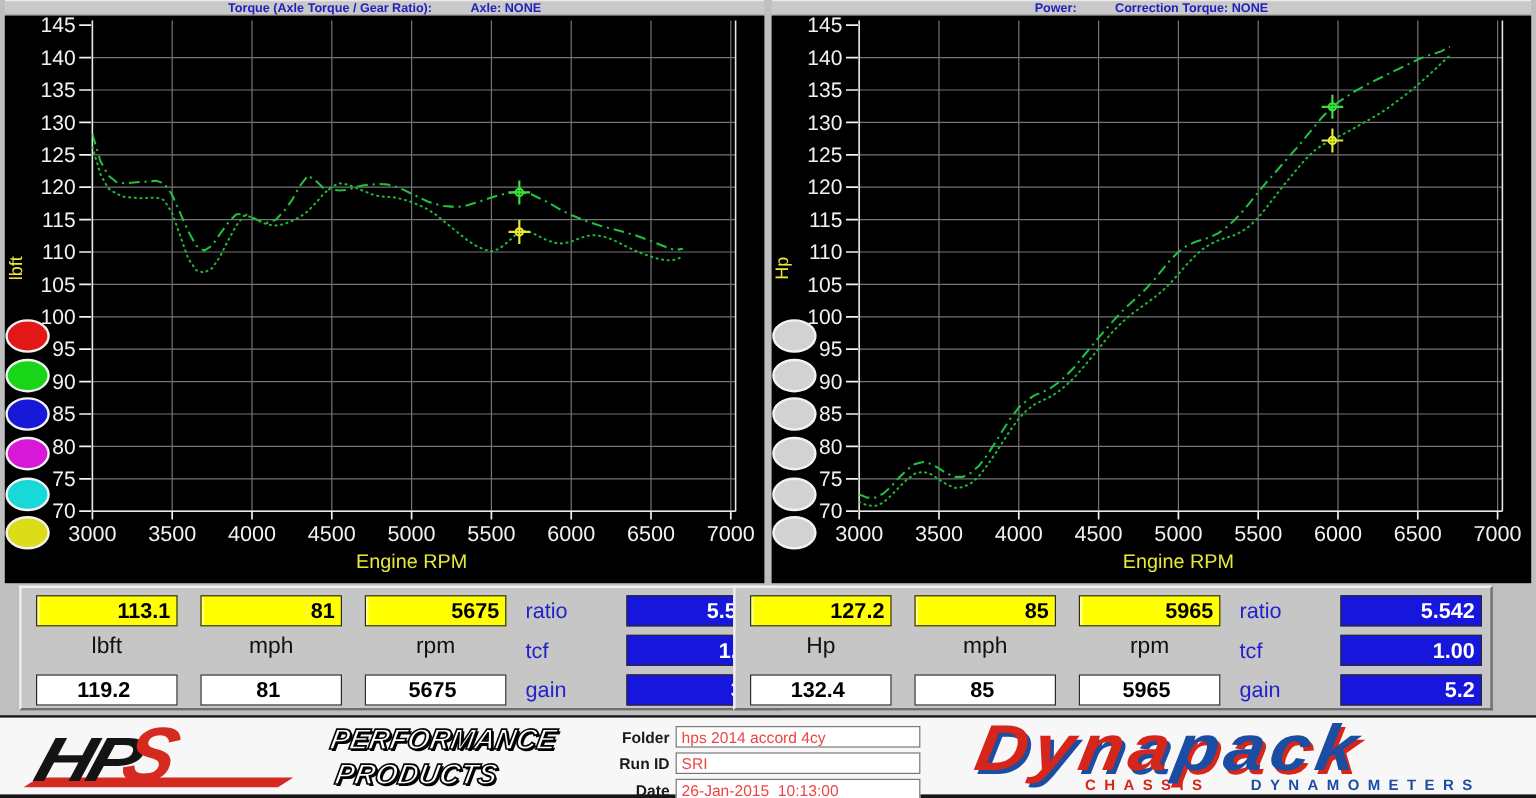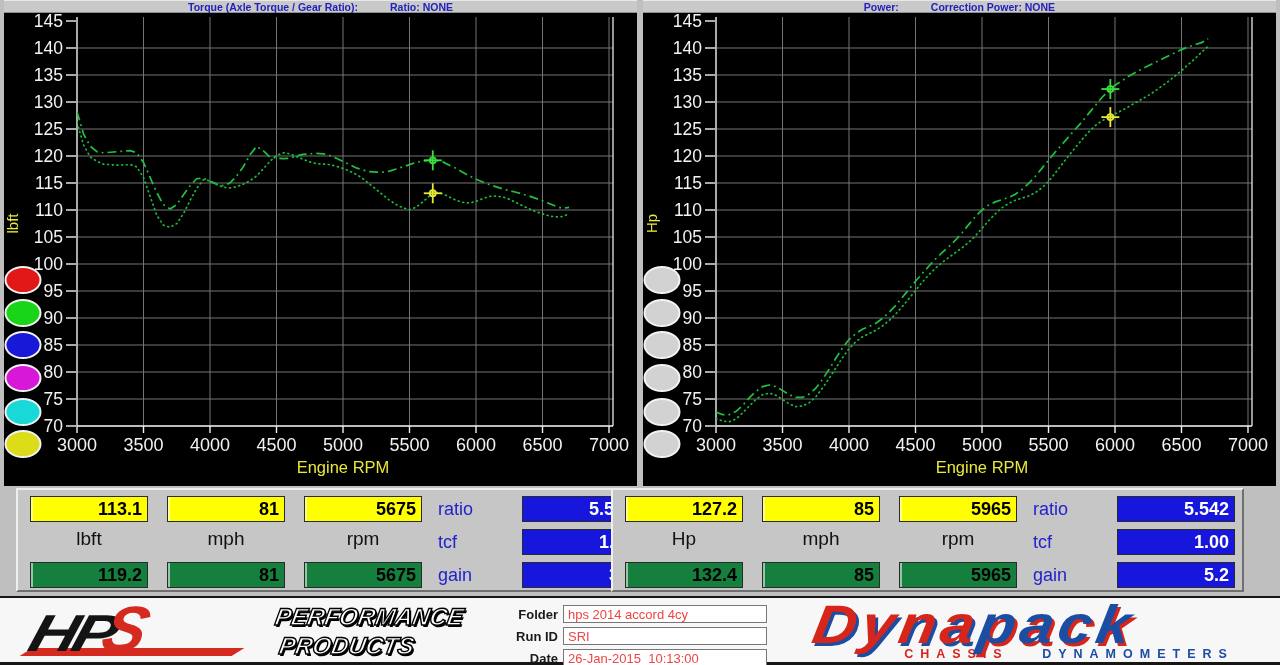--- a/index.html
+++ b/index.html
@@ -11,21 +11,21 @@
             gap:32px;font-size:10.5px;font-weight:bold;color:#2222bb;
             box-shadow:inset 0 1px 0 #e9e9e9, inset 0 -1px 0 #8f8f8f;}
   .plot{display:block;background:#000;}
   
   .datapanel{position:absolute;width:633px;height:104px;background:#c6c6c6;
              border:2px solid;border-color:#efefef #6f6f6f #6f6f6f #efefef;box-sizing:border-box;}
   .vbox{position:absolute;width:118px;height:26px;border:1px solid #2a2a2a;box-sizing:border-box;
         font-size:18px;font-weight:700;color:#000;text-align:right;line-height:24px;padding-right:5px;
         box-shadow:inset 2px 0 0 rgba(255,255,255,.55);}
   .ybx{background:#ffff00;}
-  .gbx{background:#15803d;}
+  .gbx{background:#ffffff;text-align:center;}
   .bbx{background:#1616dd;color:#fff;box-shadow:none;}
   .unitlab{position:absolute;width:118px;text-align:center;font-size:19px;color:#111;top:38px;}
   .sidelab{position:absolute;left:420px;width:70px;font-size:18px;color:#2222cc;line-height:26px;}
   
   .footer{position:absolute;left:0;top:596px;width:1280px;height:69px;background:#f7f7f7;
           border-top:2px solid #161616;border-bottom:3px solid #161616;box-sizing:border-box;}
   .hps{position:absolute;left:22px;top:0px;height:66px;white-space:nowrap;}
   .hps .hp{display:inline-block;font-style:italic;font-weight:900;font-size:52px;line-height:62px;
            color:#141414;transform:skewX(-16deg) scaleX(1.28);transform-origin:left bottom;letter-spacing:-4px;}
   .hps .s{display:inline-block;font-style:italic;font-weight:900;font-size:64px;line-height:62px;
@@ -52,21 +52,21 @@
   .dp-dyno{color:#1b4ea3;letter-spacing:7px;}
 </style>
 </head>
 <body>
 
 <div class="app">
 
   <div class="chart-wrap" style="left:4px">
     <div class="titlebar">
       <span>Torque (Axle Torque / Gear Ratio):</span>
-      <span>Ratio: NONE</span>
+      <span>Axle: NONE</span>
     </div>
     <svg class="plot" width="633" height="473">
         <g stroke="#757575" stroke-width="1">
           <line x1="73" y1="4" x2="73" y2="413"></line>
           <line x1="139.5" y1="4" x2="139.5" y2="413"></line>
           <line x1="206" y1="4" x2="206" y2="413"></line>
           <line x1="272.5" y1="4" x2="272.5" y2="413"></line>
           <line x1="339" y1="4" x2="339" y2="413"></line>
           <line x1="405.5" y1="4" x2="405.5" y2="413"></line>
           <line x1="472" y1="4" x2="472" y2="413"></line>
@@ -171,21 +171,21 @@
           <line x1="428.775" y1="170.26000000000005" x2="428.775" y2="190.26000000000005"></line>
           <line x1="419.775" y1="180.26000000000005" x2="437.775" y2="180.26000000000005"></line>
           <circle cx="428.775" cy="180.26000000000005" r="3"></circle>
         </g>
       </svg>
   </div>
 
   <div class="chart-wrap" style="left:643px">
     <div class="titlebar">
       <span>Power:</span>
-      <span>Correction Power: NONE</span>
+      <span>Correction Torque: NONE</span>
     </div>
     <svg class="plot" width="633" height="473">
         <g stroke="#757575" stroke-width="1">
           <line x1="73" y1="4" x2="73" y2="413"></line>
           <line x1="139.5" y1="4" x2="139.5" y2="413"></line>
           <line x1="206" y1="4" x2="206" y2="413"></line>
           <line x1="272.5" y1="4" x2="272.5" y2="413"></line>
           <line x1="339" y1="4" x2="339" y2="413"></line>
           <line x1="405.5" y1="4" x2="405.5" y2="413"></line>
           <line x1="472" y1="4" x2="472" y2="413"></line>

